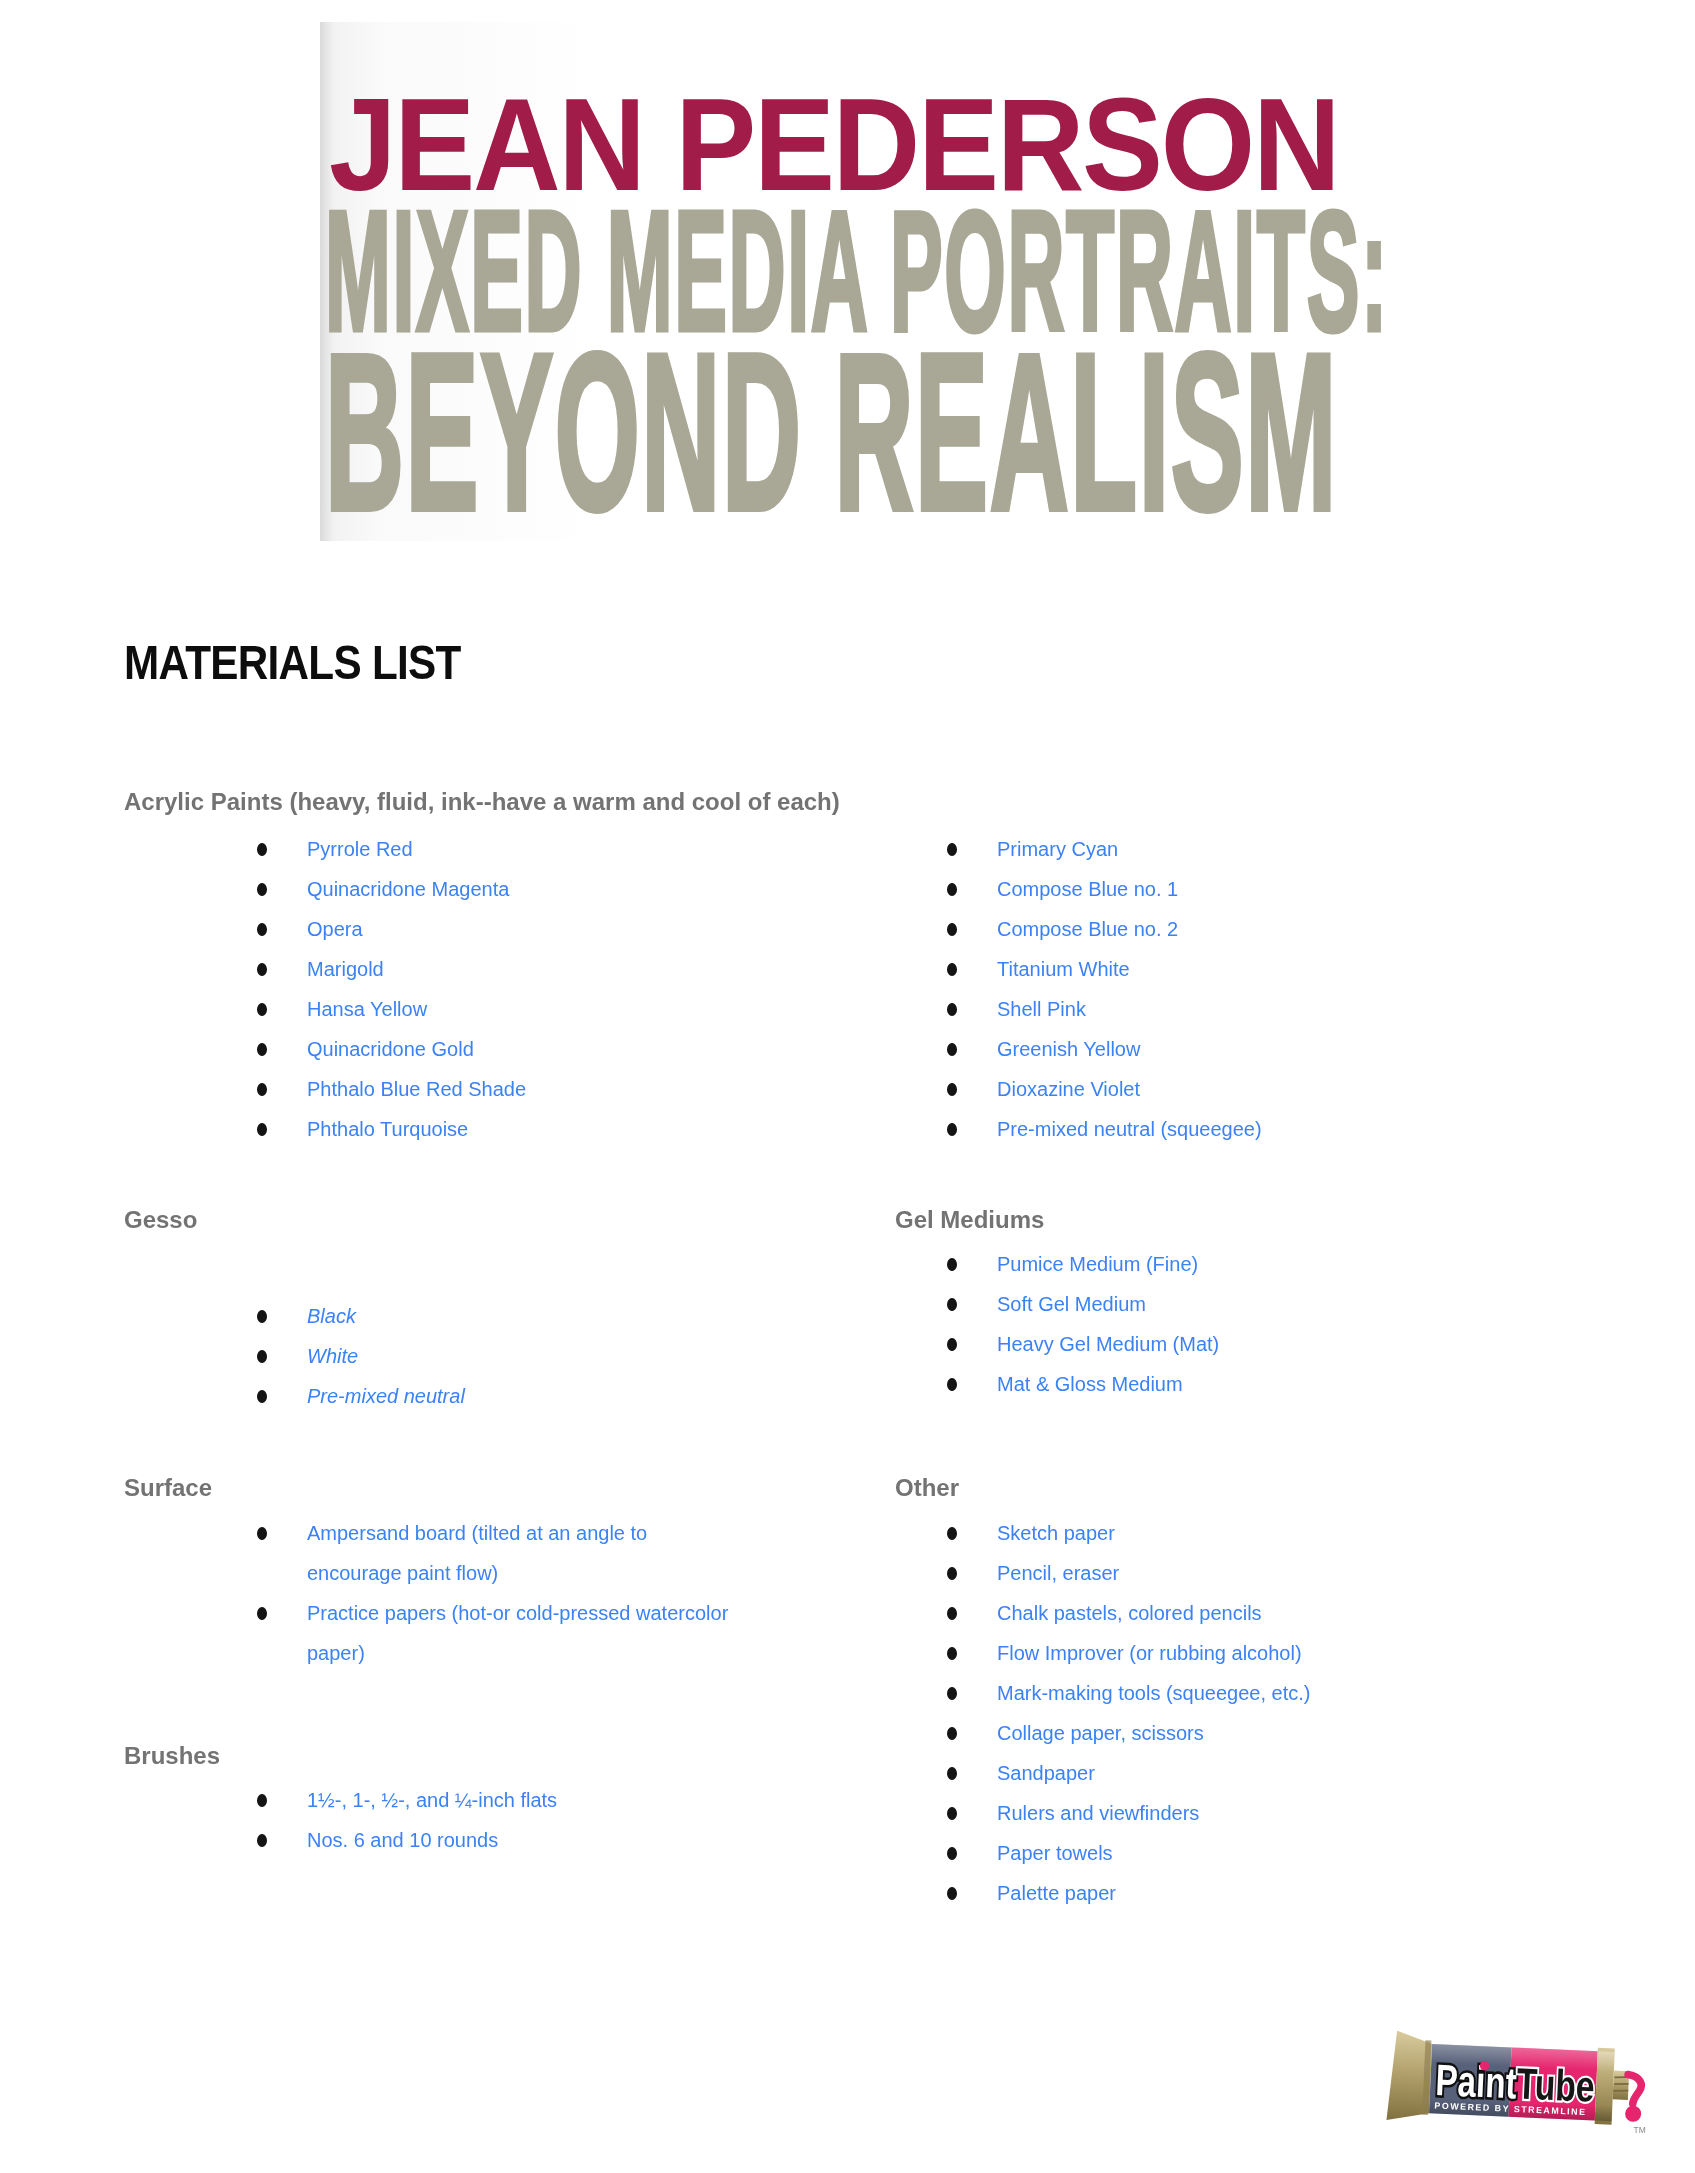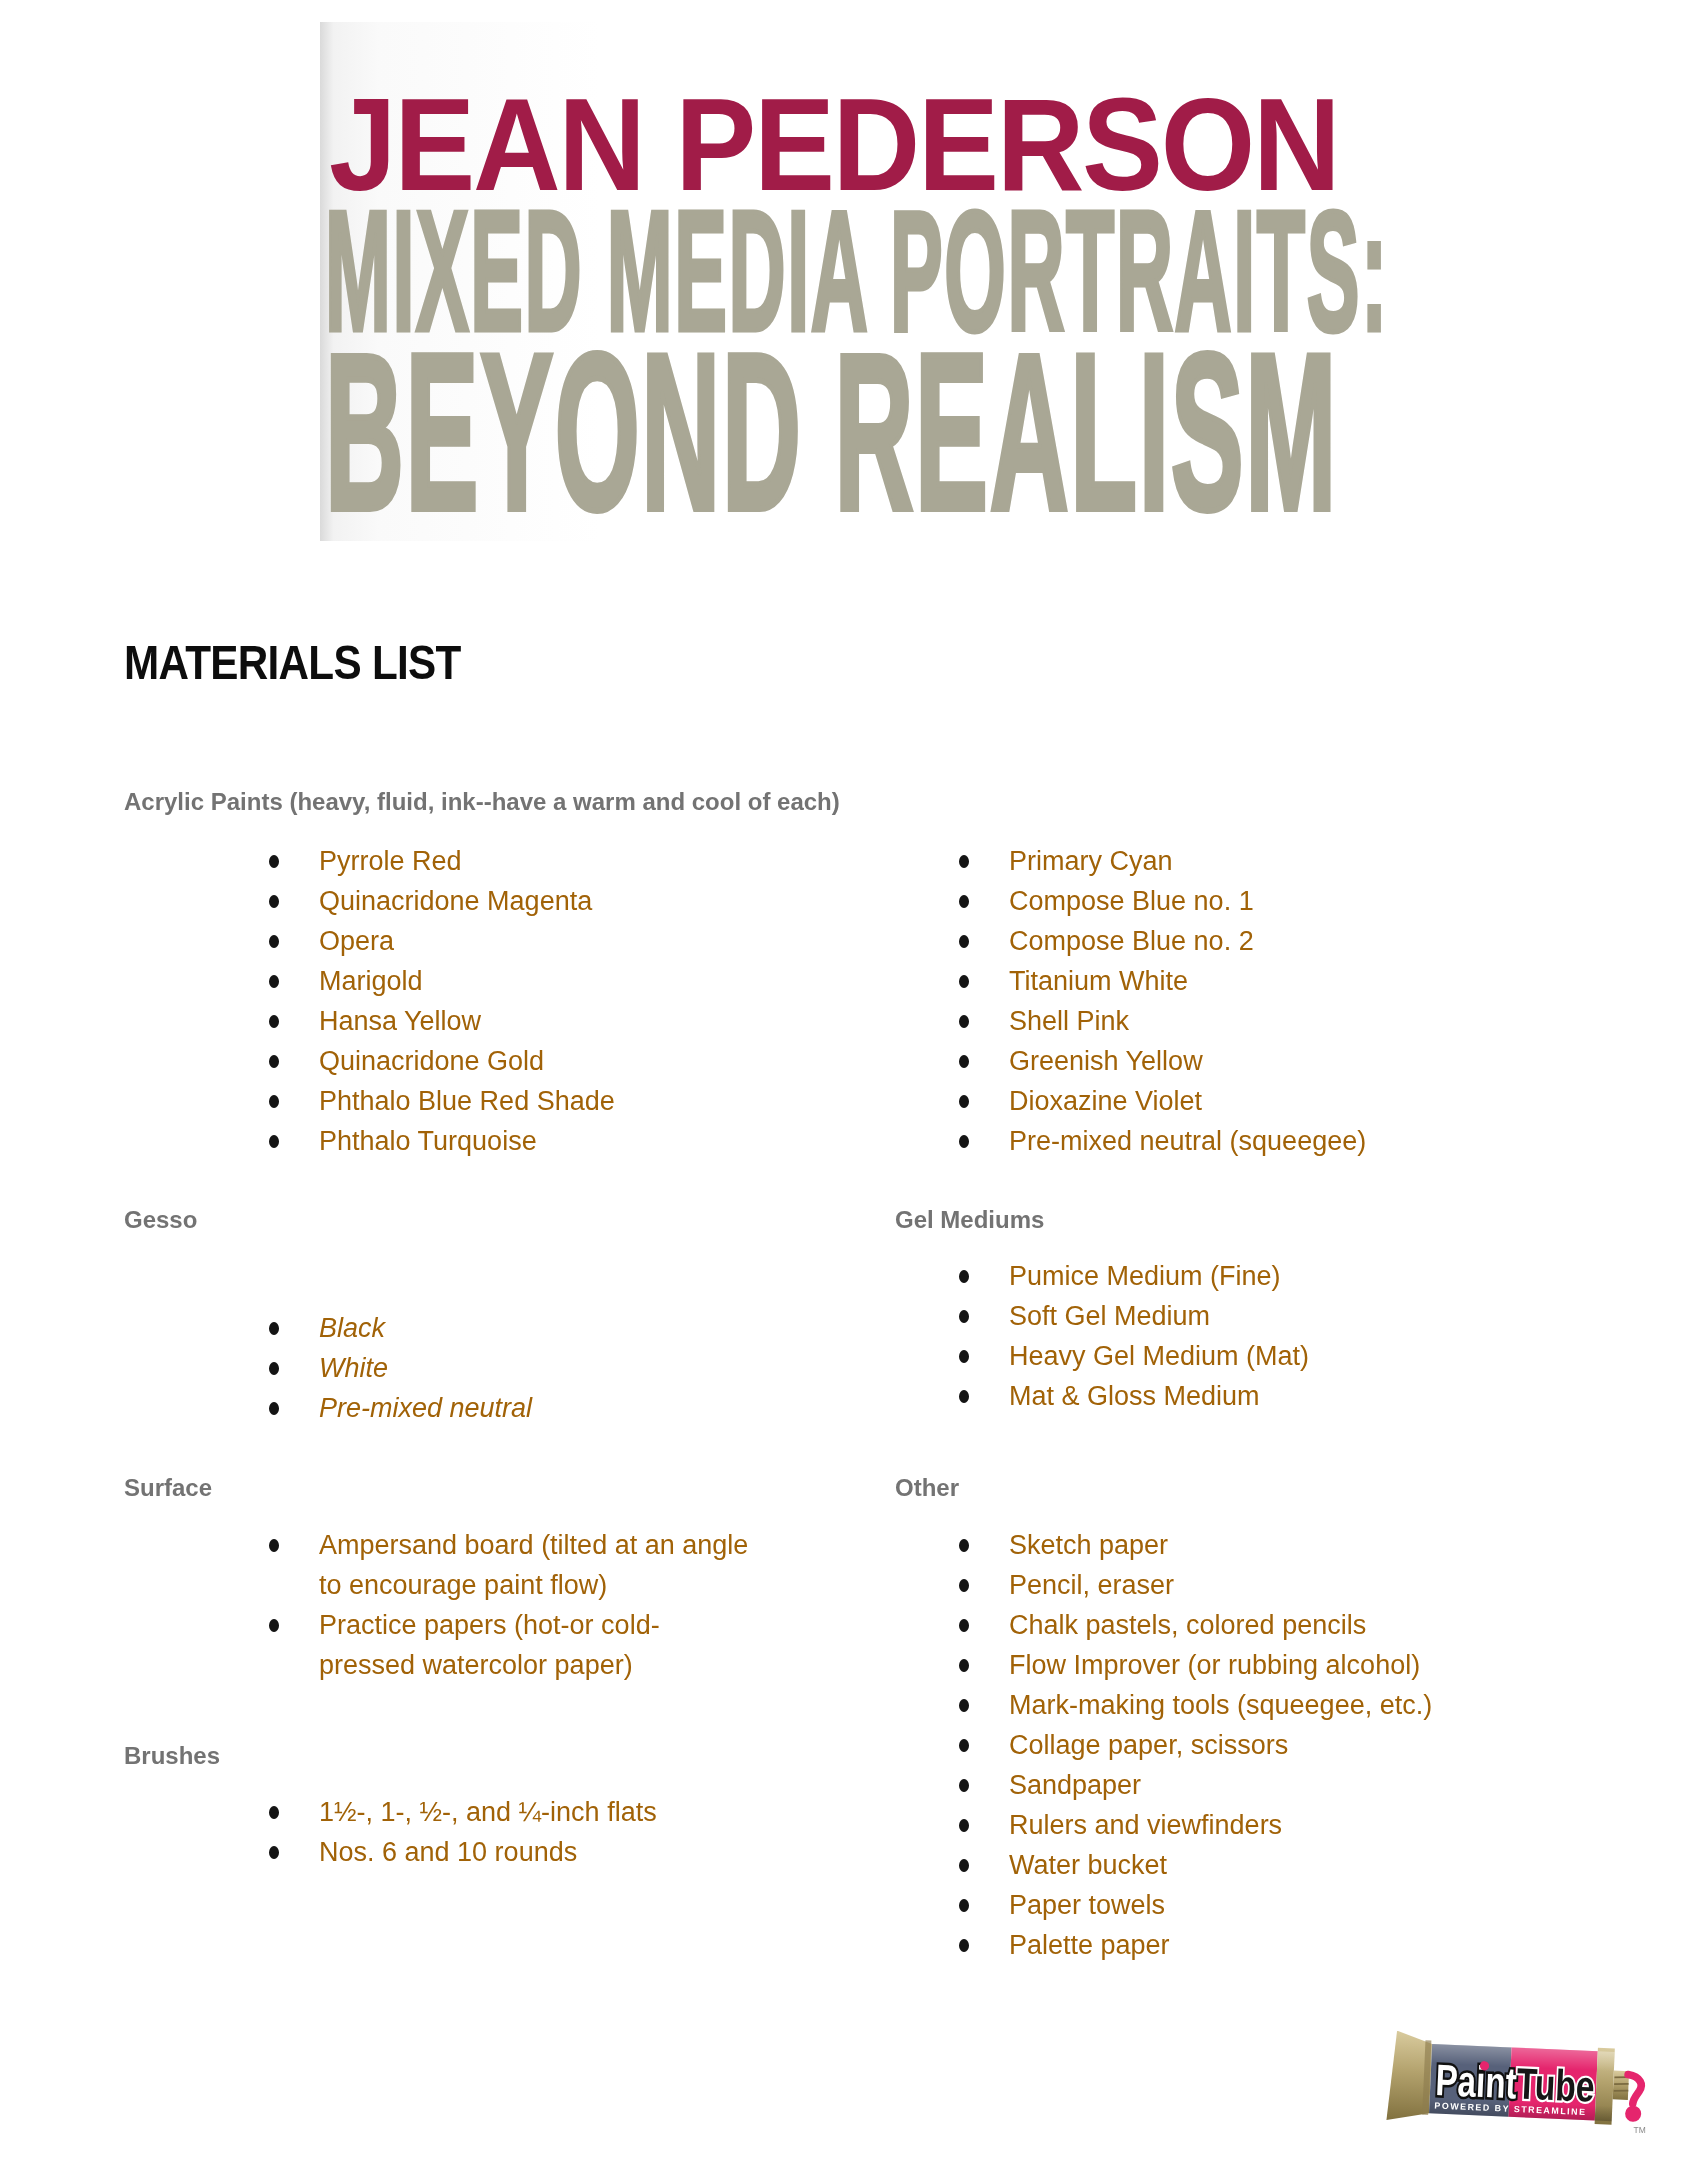--- a/index.html
+++ b/index.html
@@ -35,22 +35,22 @@
   }
   .h-acrylic { left:124px;  top:787px;  }
   .h-gesso   { left:124px;  top:1205px; }
   .h-gel     { left:895px; top:1205px; }
   .h-surface { left:124px;  top:1473px; }
   .h-other   { left:895px; top:1473px; }
   .h-brushes { left:124px;  top:1741px; }
 
   
   .blist {
-    position:absolute; margin:16px; padding:0; list-style:none;
-    font-size:27px; color:#a16207;
+    position:absolute; margin:4px; padding:0; list-style:none;
+    font-size:20px; color:#3b82f6;
   }
   .blist li { position:relative; line-height:40px; }
   .blist li::before {
     content:""; position:absolute; left:-50px; top:13.6px;
     width:10.2px; height:13.6px; border-radius:50%; background:#141414;
   }
   .l-acrylic1 { left:303px;  top:825px;  width:525px; }
   .l-acrylic2 { left:993px; top:825px;  width:593px; }
   .l-gesso    { left:303px;  top:1292px; width:475px;font-style:italic; }
   .l-gel      { left:993px; top:1240px; width:542px; }
@@ -120,21 +120,20 @@
   <div class="sec-h h-other">Other</div>
   <ul class="blist l-other">
     <li>Sketch paper</li>
     <li>Pencil, eraser</li>
     <li>Chalk pastels, colored pencils</li>
     <li>Flow Improver (or rubbing alcohol)</li>
     <li>Mark-making tools (squeegee, etc.)</li>
     <li>Collage paper, scissors</li>
     <li>Sandpaper</li>
     <li>Rulers and viewfinders</li>
-    <li>Water bucket</li>
     <li>Paper towels</li>
     <li>Palette paper</li>
   </ul>
 
   <div class="sec-h h-brushes">Brushes</div>
   <ul class="blist l-brushes">
     <li>1½-, 1-, ½-, and ¼-inch flats</li>
     <li>Nos. 6 and 10 rounds</li>
   </ul>
 

